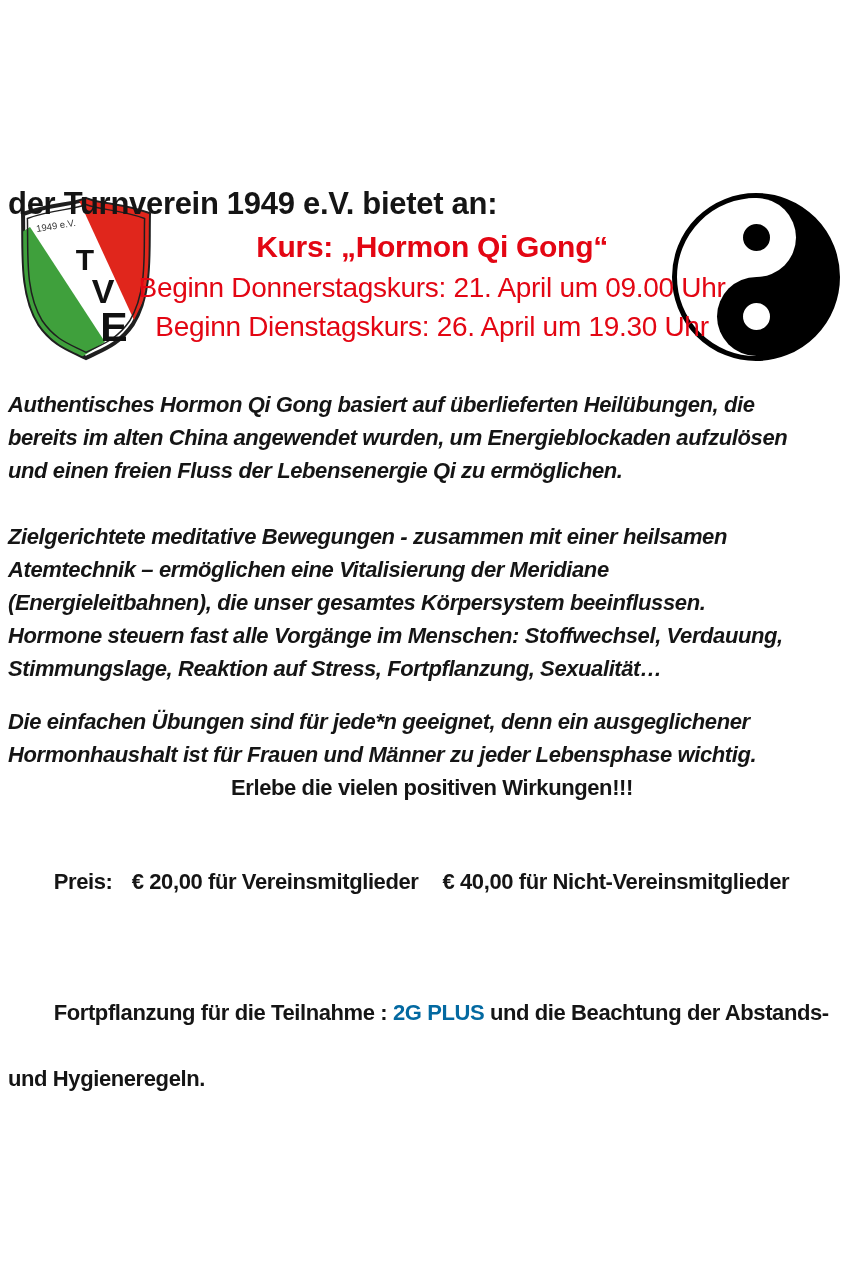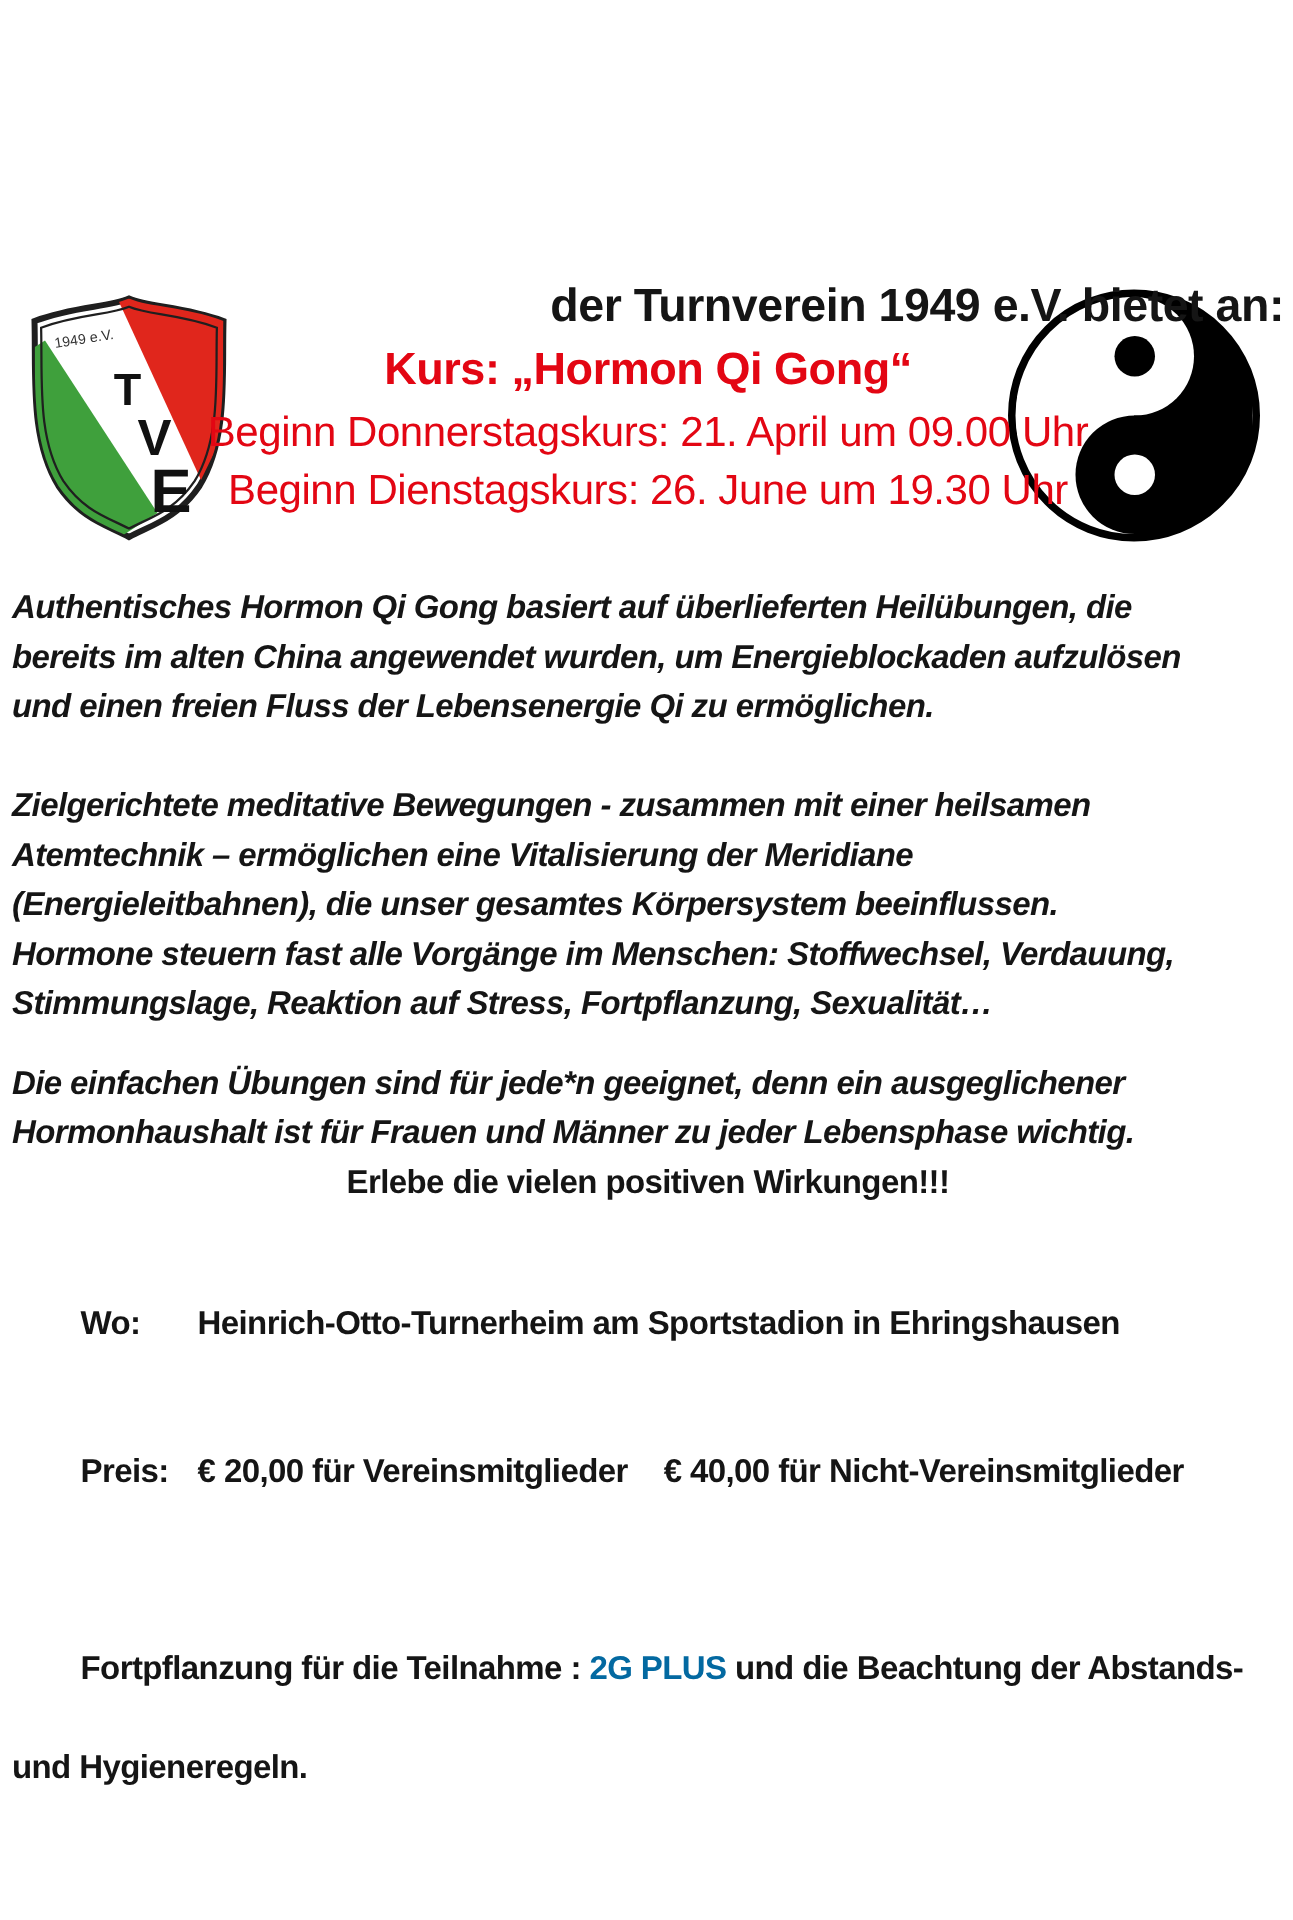--- a/index.html
+++ b/index.html
@@ -21,21 +21,21 @@
   .yy-half{position:absolute;width:79px;height:79px;border-radius:50%;left:39.5px;}
   .yy-top{top:0;background:#fff;}
   .yy-bottom{top:79px;background:#000;}
   .yy-dot{position:absolute;width:27px;height:27px;border-radius:50%;left:65.5px;}
   .yy-dot-black{top:26px;background:#000;}
   .yy-dot-white{top:105px;background:#fff;}
 
   
   .content{position:relative;padding:0 6px 0 8px;}
   .title{
-    margin-top:184px;text-align:right;font-size:31px;font-weight:bold;
+    margin-top:184px;text-align:left;font-size:31px;font-weight:bold;
     line-height:40px;letter-spacing:-0.3px;color:#151515;
   }
   .course-line{
     margin-top:2px;text-align:center;font-size:30px;font-weight:bold;
     line-height:42px;letter-spacing:-0.3px;color:#e30613;
   }
   .schedule-line{
     text-align:center;font-size:28px;font-weight:normal;line-height:39px;
     letter-spacing:-0.3px;color:#e30613;
   }
@@ -82,43 +82,40 @@
     <div class="yy-half yy-bottom"></div>
     <div class="yy-dot yy-dot-black"></div>
     <div class="yy-dot yy-dot-white"></div>
   </div>
 
   <div class="content">
 
     <div class="title">der Turnverein 1949 e.V. bietet an:</div>
     <div class="course-line">Kurs: „Hormon Qi Gong“</div>
     <div class="schedule-line">Beginn Donnerstagskurs: 21. April um 09.00 Uhr</div>
-    <div class="schedule-line">Beginn Dienstagskurs: 26. June um 19.30 Uhr</div>
+    <div class="schedule-line">Beginn Dienstagskurs: 26. April um 19.30 Uhr</div>
 
     <div class="para mt-intro">Authentisches Hormon Qi Gong basiert auf überlieferten Heilübungen, die
 bereits im alten China angewendet wurden, um Energieblockaden aufzulösen
 und einen freien Fluss der Lebensenergie Qi zu ermöglichen.</div>
 
     <div class="para mt-method">Zielgerichtete meditative Bewegungen - zusammen mit einer heilsamen
 Atemtechnik – ermöglichen eine Vitalisierung der Meridiane
 (Energieleitbahnen), die unser gesamtes Körpersystem beeinflussen.
 Hormone steuern fast alle Vorgänge im Menschen: Stoffwechsel, Verdauung,
 Stimmungslage, Reaktion auf Stress, Fortpflanzung, Sexualität…</div>
 
     <div class="mt-benefits">
       <div class="para">Die einfachen Übungen sind für jede*n geeignet, denn ein ausgeglichener
 Hormonhaushalt ist für Frauen und Männer zu jeder Lebensphase wichtig.</div>
       <div class="center-line">Erlebe die vielen positiven Wirkungen!!!</div>
     </div>
 
     <div class="mt-details">
       <div class="line">
-        <span class="lbl">Wo:</span><span>Heinrich-Otto-Turnerheim am Sportstadion in Ehringshausen</span>
-      </div>
-      <div class="line">
         <span class="lbl">Preis:</span><span>€ 20,00 für Vereinsmitglieder</span><span class="gap-left">€ 40,00 für Nicht-Vereinsmitglieder</span>
       </div>
     </div>
 
     <div class="mt-registration">
       <div class="line">
         <span>Fortpflanzung für die Teilnahme : </span><span class="red-text">2G PLUS</span><span> und die Beachtung der Abstands-</span>
       </div>
       <div class="line">und Hygieneregeln.</div>
     </div>

